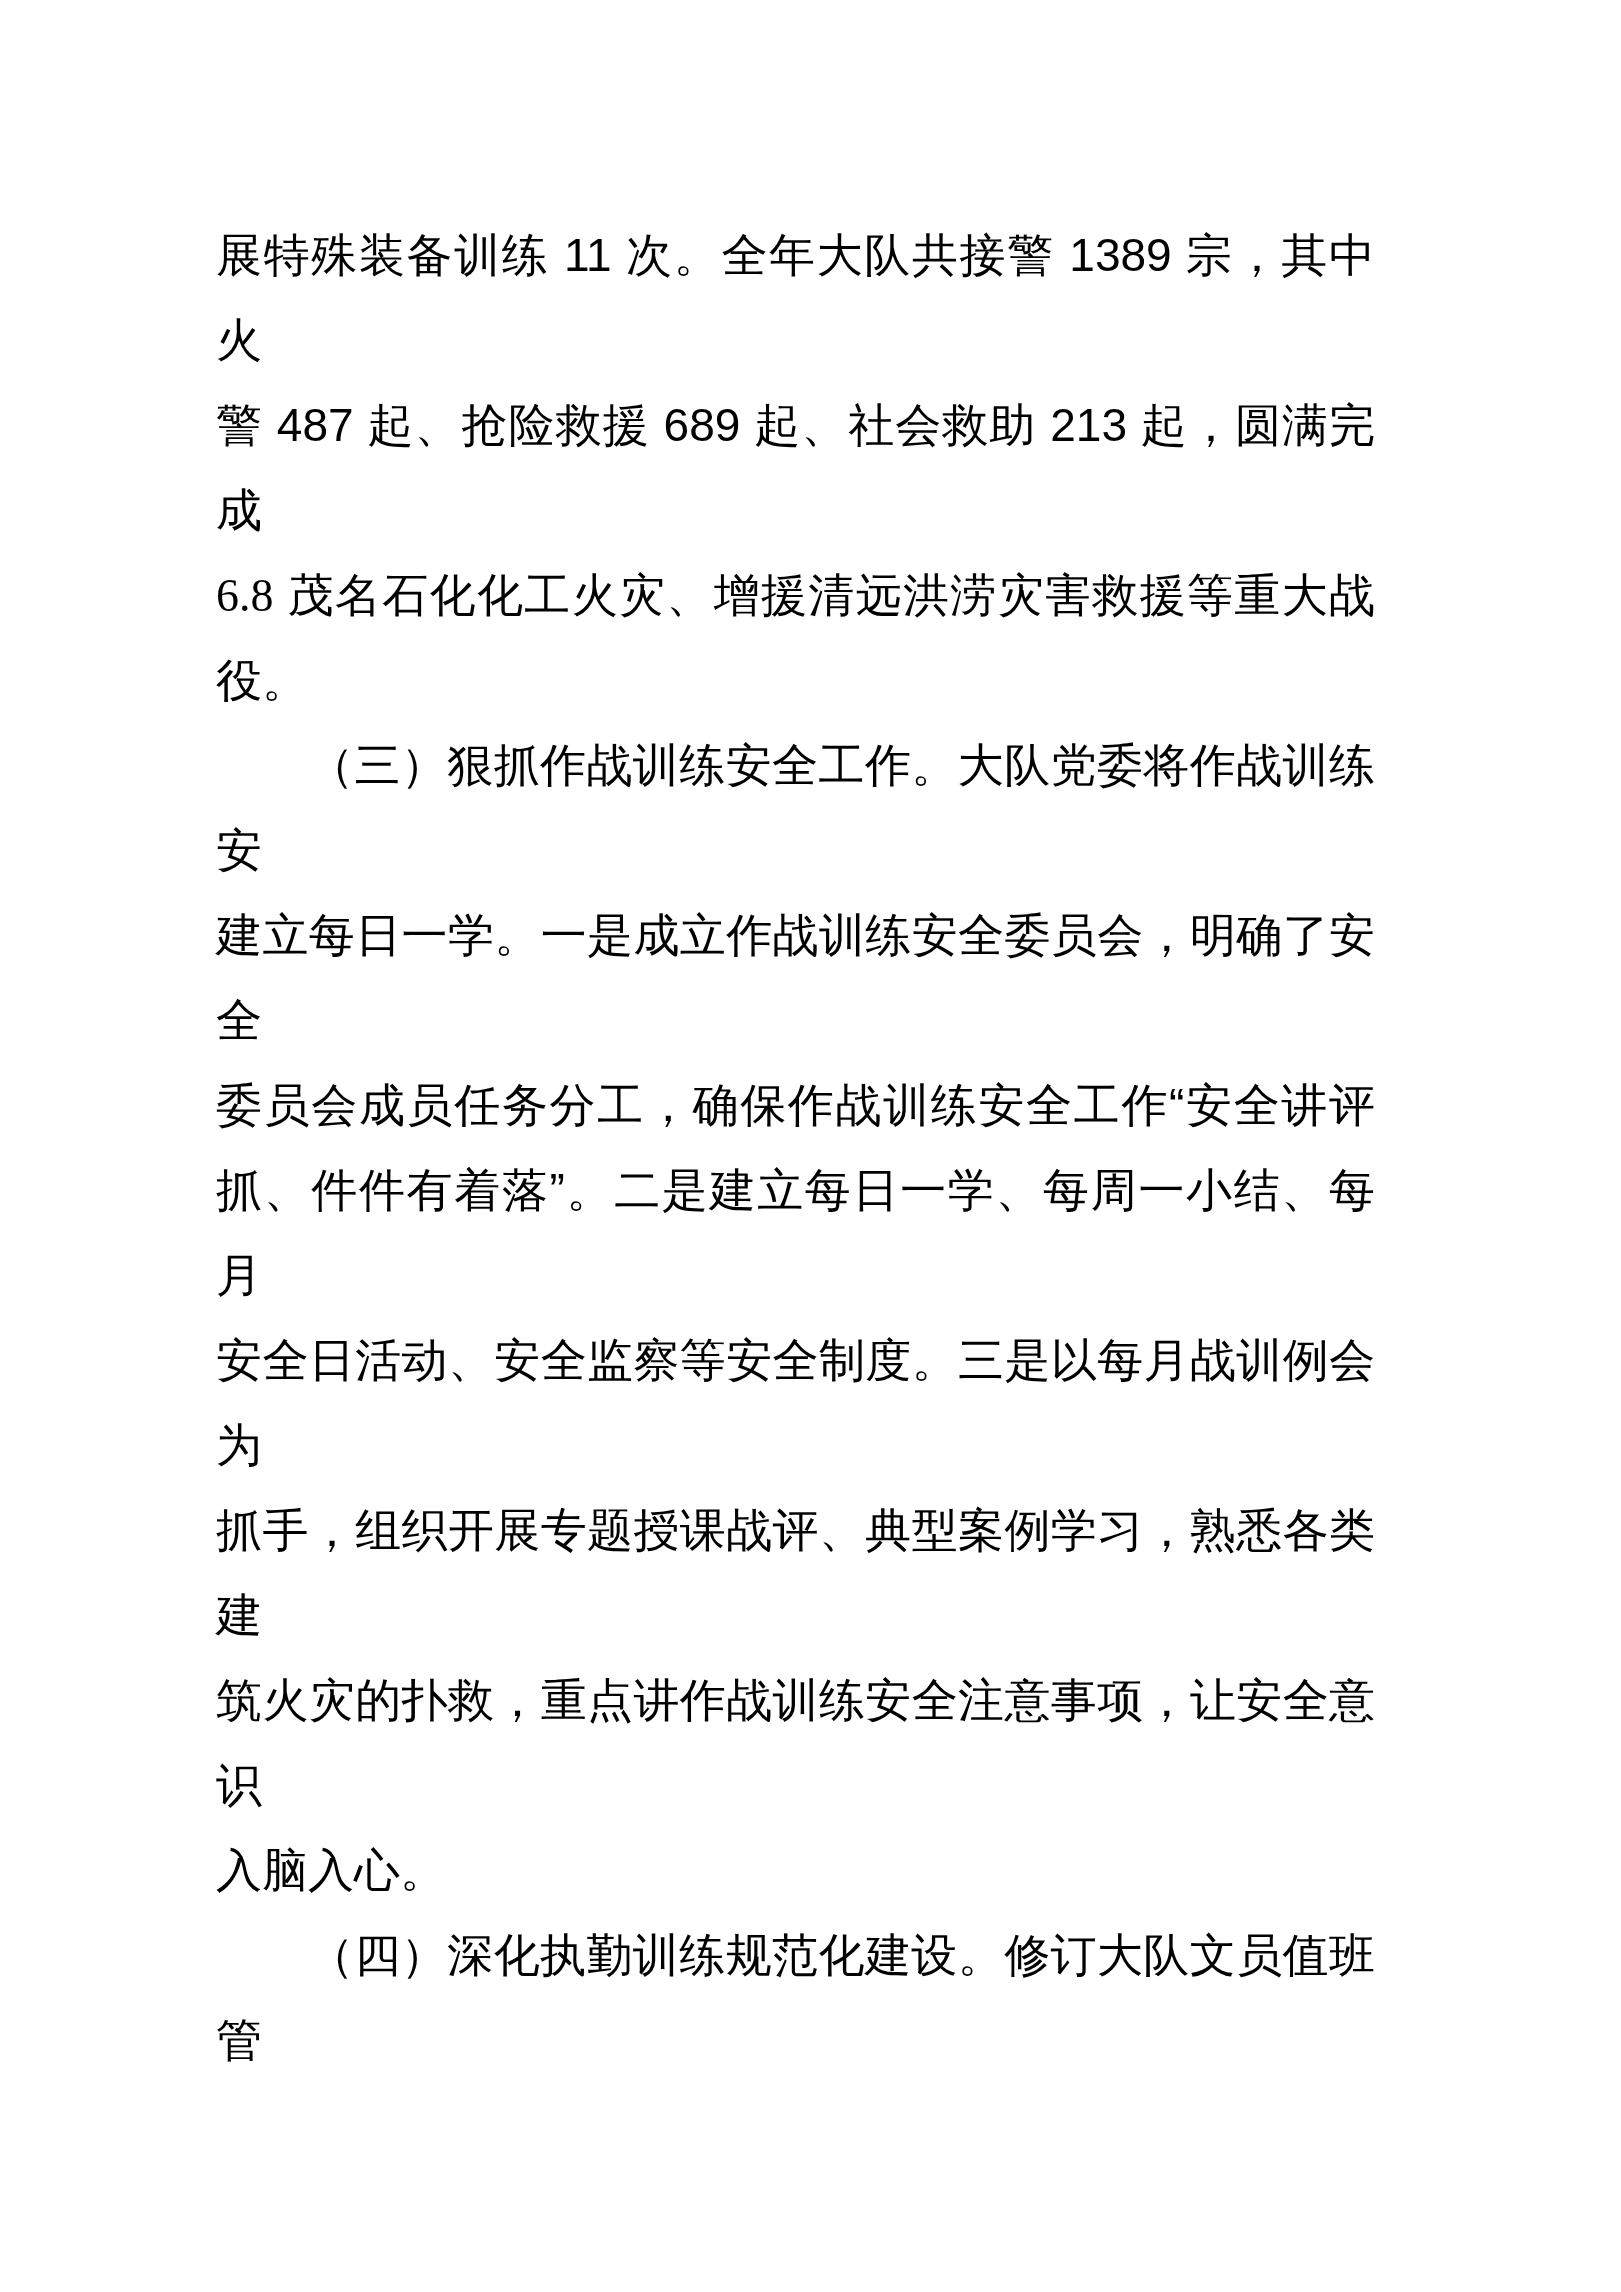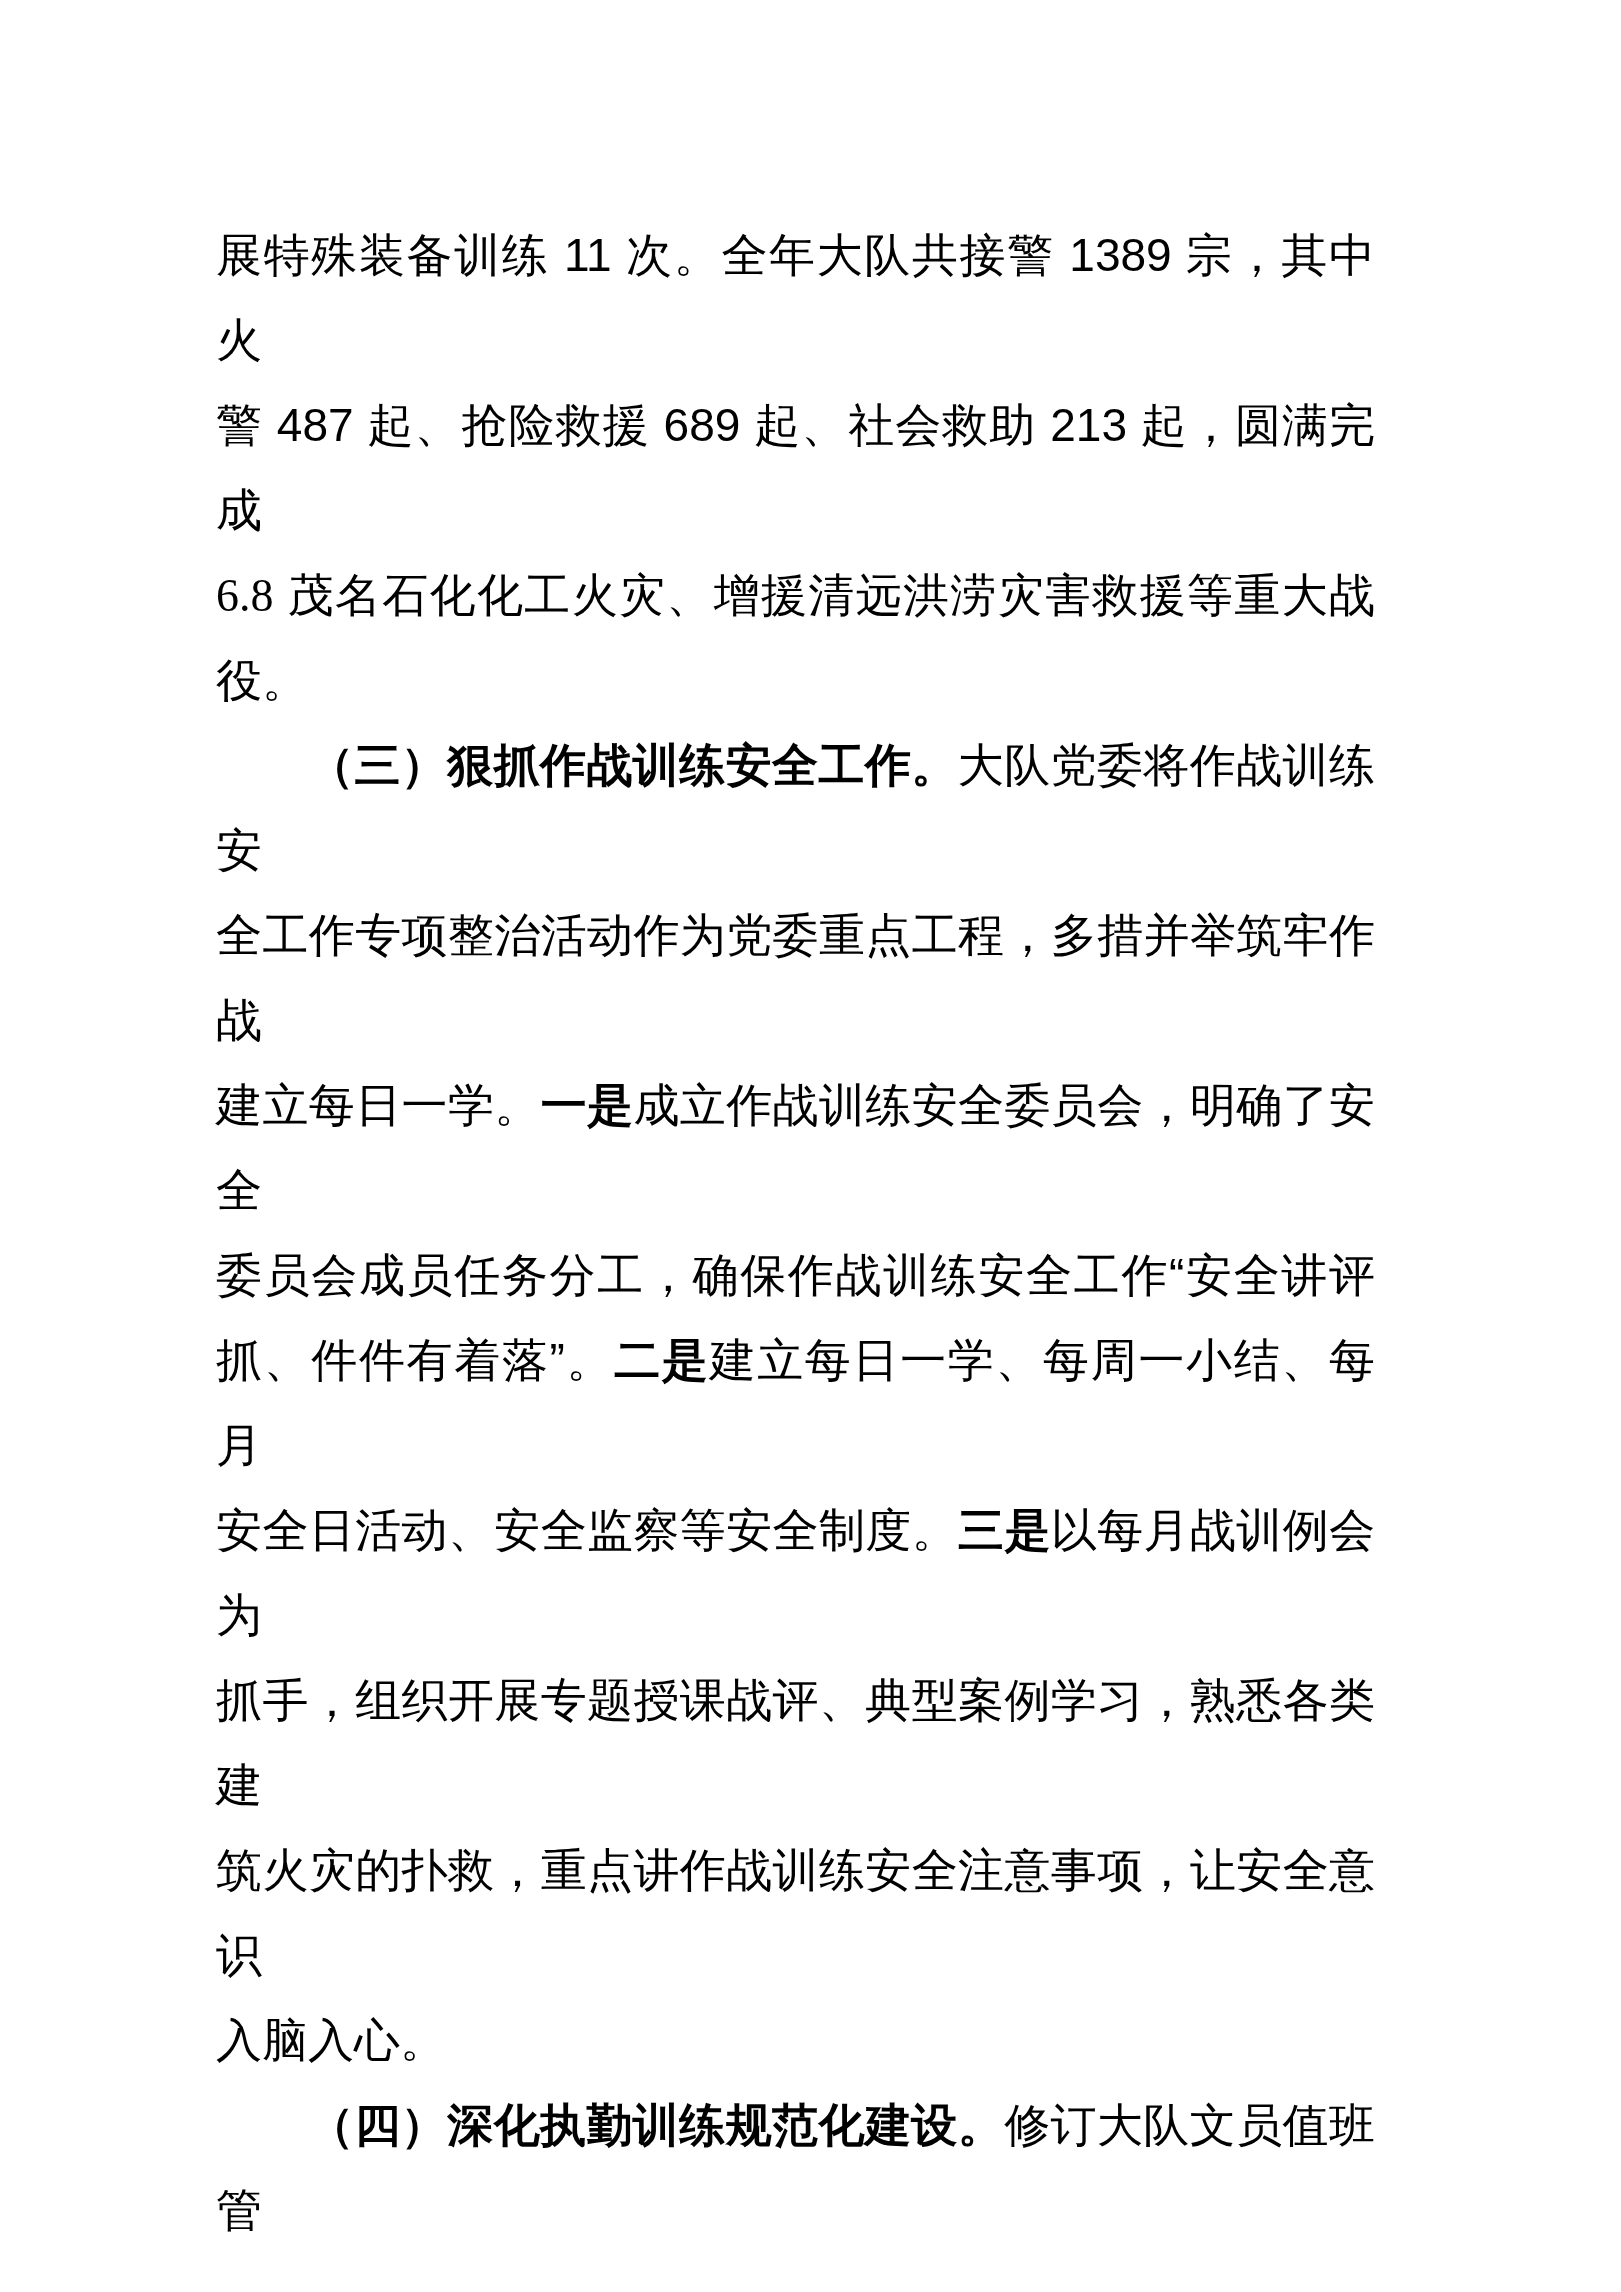--- a/index.html
+++ b/index.html
@@ -29,38 +29,37 @@
     text-align-last: justify;
     text-justify: inter-ideograph;
   }
   .line.para-end {
     text-align-last: left;
   }
   .line.indent {
     text-indent: 2em;
   }
   .b {
-    font-weight: 700;
+    font-weight: 400;
     margin-top: 18px;
   }
   .serif {
     font-family: "Liberation Serif", serif;
   }
 </style>
 </head>
 <body>
 
 <div class="page">
   <div class="text-block" id="text-block">
       <div class="line"><span>展特殊装备训练 11 次。全年大队共接警 1389 宗，其中火</span></div>
       <div class="line"><span>警 487 起、抢险救援 689 起、社会救助 213 起，圆满完成</span></div>
       <div class="line"><span class="serif">6.8</span><span> 茂名石化化工火灾、增援清远洪涝灾害救援等重大战</span></div>
       <div class="line para-end"><span>役。</span></div>
       <div class="line indent"><span class="b">（三）狠抓作战训练安全工作。</span><span>大队党委将作战训练安</span></div>
-      <div class="line"><span>全工作专项整治活动作为党委重点工程，多措并举筑牢作战</span></div>
       <div class="line"><span>建立每日一学。</span><span class="b">一是</span><span>成立作战训练安全委员会，明确了安全</span></div>
       <div class="line"><span>委员会成员任务分工，确保作战训练安全工作“安全讲评</span></div>
       <div class="line"><span>抓、件件有着落”。</span><span class="b">二是</span><span>建立每日一学、每周一小结、每月</span></div>
       <div class="line"><span>安全日活动、安全监察等安全制度。</span><span class="b">三是</span><span>以每月战训例会为</span></div>
       <div class="line"><span>抓手，组织开展专题授课战评、典型案例学习，熟悉各类建</span></div>
       <div class="line"><span>筑火灾的扑救，重点讲作战训练安全注意事项，让安全意识</span></div>
       <div class="line para-end"><span>入脑入心。</span></div>
       <div class="line indent"><span class="b">（四）深化执勤训练规范化建设。</span><span>修订大队文员值班管</span></div>
     </div>
 </div>

